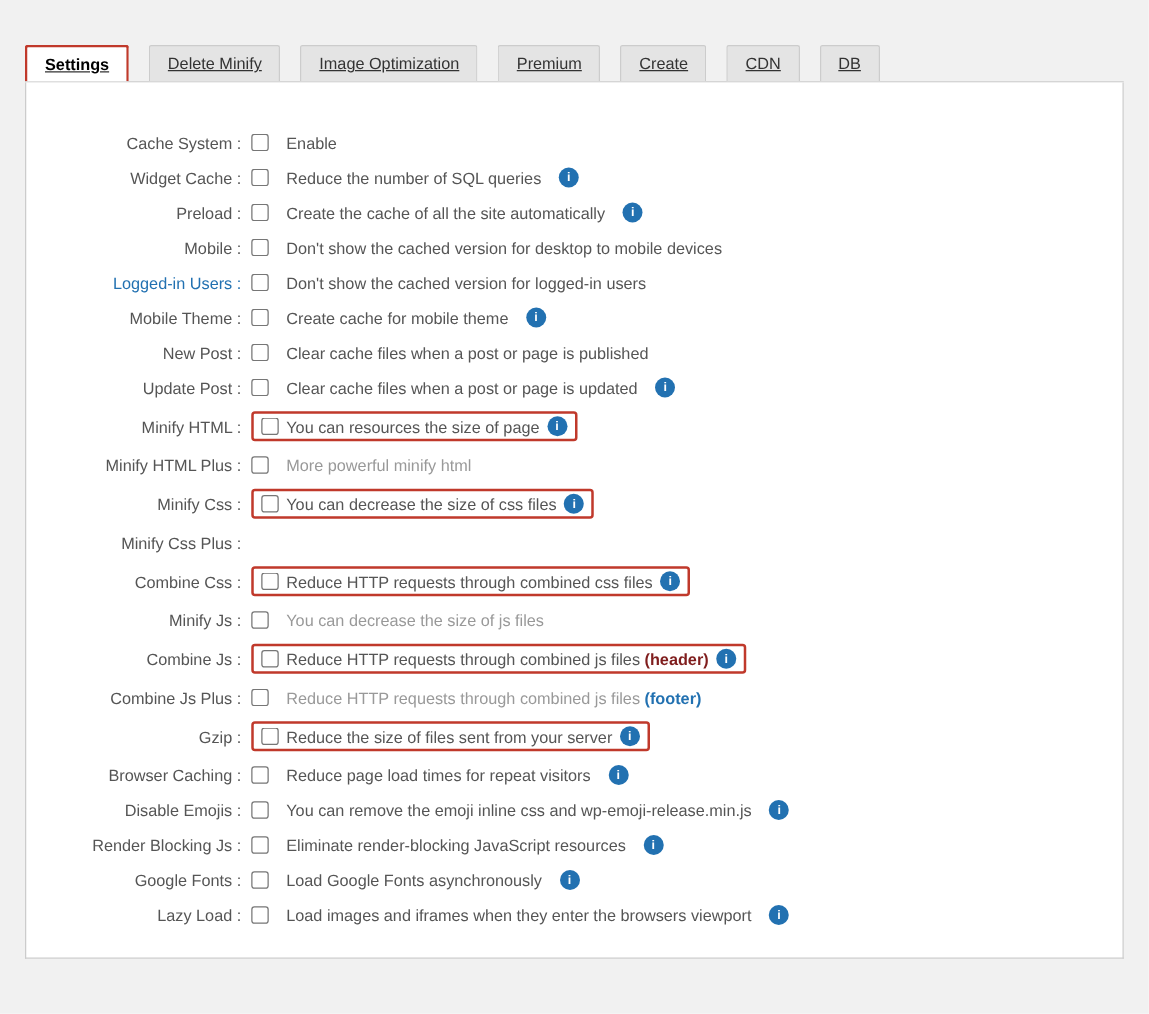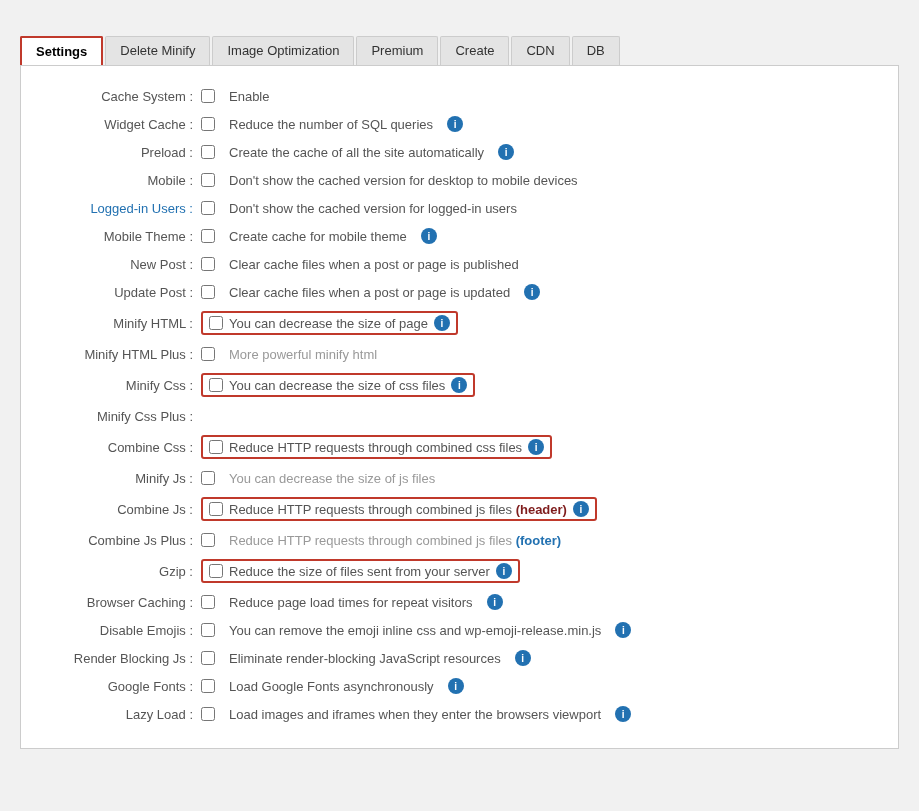--- a/index.html
+++ b/index.html
@@ -12,23 +12,24 @@
     }
     .page-title {
       font-size: 23px;
       font-weight: 400;
       color: #23282d;
       margin-bottom: 16px;
     }
     .tabs {
       display: flex;
       flex-wrap: wrap;
-      gap: 2px;
+      gap: 16px;
       margin-bottom: 0;
       border-bottom: 1px solid #ccc;
+      text-decoration: underline;
     }
     .tab {
       padding: 6px 14px;
       background: #e4e4e4;
       border: 1px solid #ccc;
       border-bottom: none;
       cursor: pointer;
       font-size: 13px;
       color: #333;
       border-radius: 2px 2px 0 0;
@@ -37,21 +38,21 @@
       background: #fff;
       border: 2px solid #c0392b;
       border-bottom: none;
       font-weight: 600;
       color: #000;
     }
     .content-panel {
       background: #fff;
       border: 1px solid #ccc;
       border-top: none;
-      padding: 16px 20px 20px 20px;
+      padding: 34px 20px 20px 20px;
     }
     .settings-row {
       display: flex;
       align-items: center;
       padding: 5px 0;
       min-height: 28px;
     }
     .row-label {
       width: 160px;
       text-align: right;
@@ -189,21 +190,21 @@
           <input type="checkbox" style="">
           <span>Clear cache files when a post or page is updated</span>
           <span class="info-icon">i</span>
         </div>
       </div>
       <div class="settings-row">
         <div class="row-label">Minify HTML :</div>
         <div class="row-content">
           <div class="highlight-box">
             <input type="checkbox" style="">
-            <span>You can decrease the size of page</span>
+            <span>You can resources the size of page</span>
             <span class="info-icon">i</span>
           </div>
         </div>
       </div>
       <div class="settings-row">
         <div class="row-label">Minify HTML Plus :</div>
         <div class="row-content">
           <input type="checkbox" style="">
           <span class="dimmed">More powerful minify html</span>
         </div>

